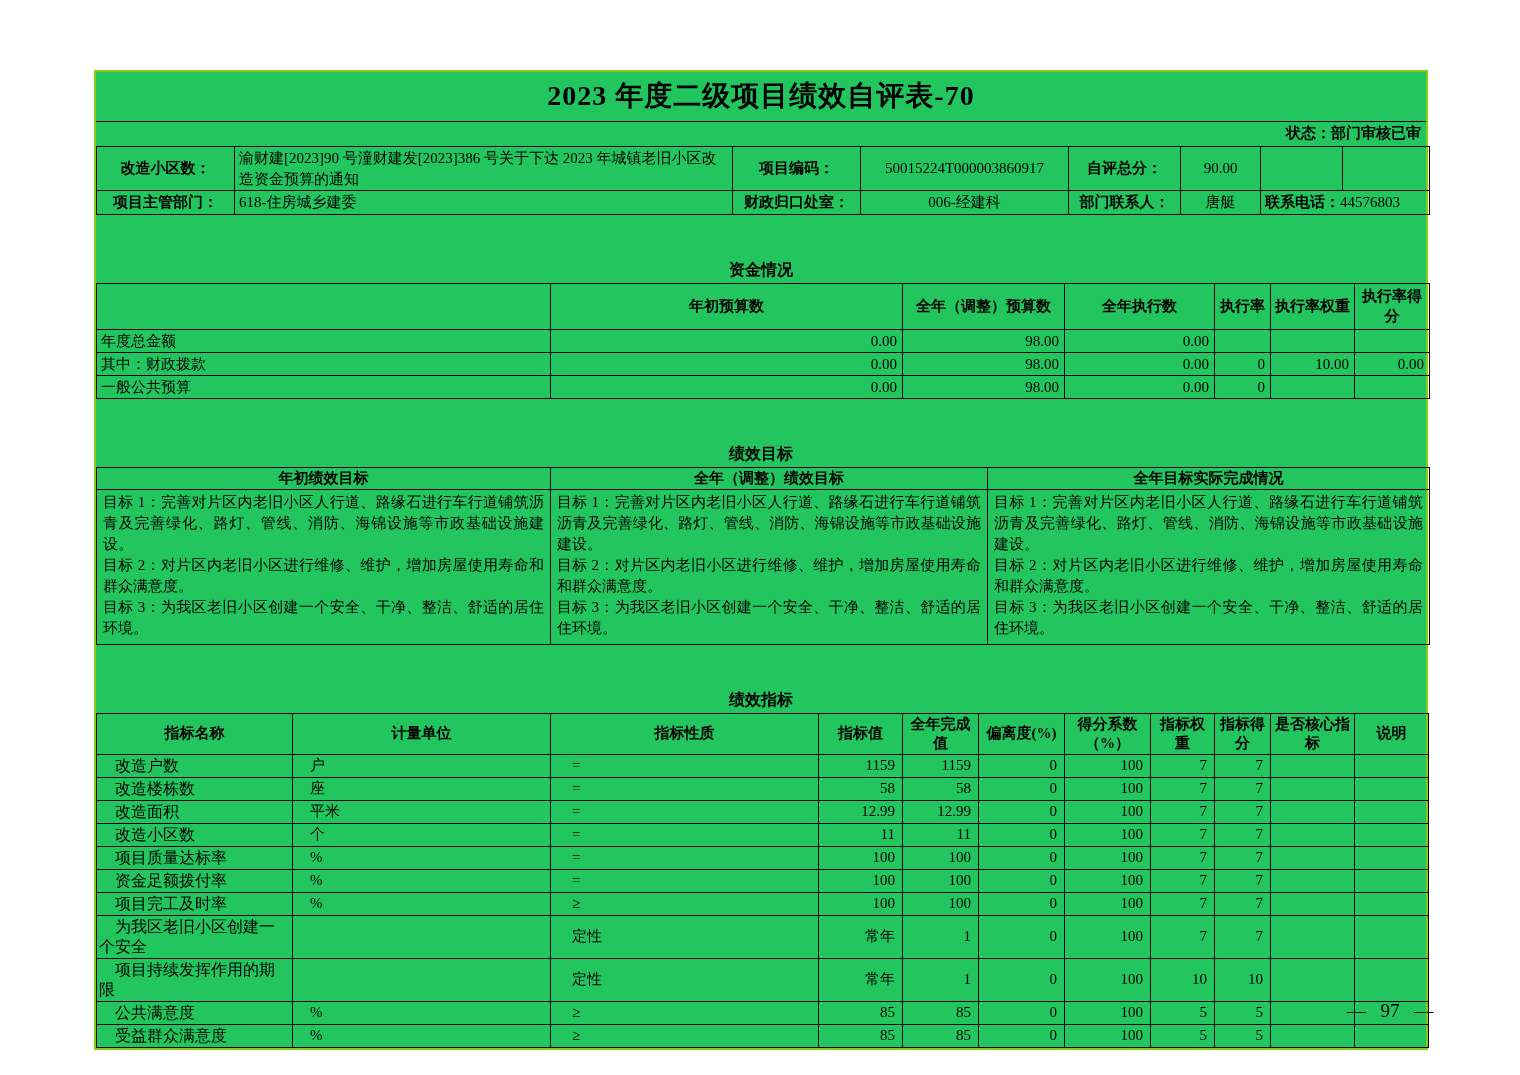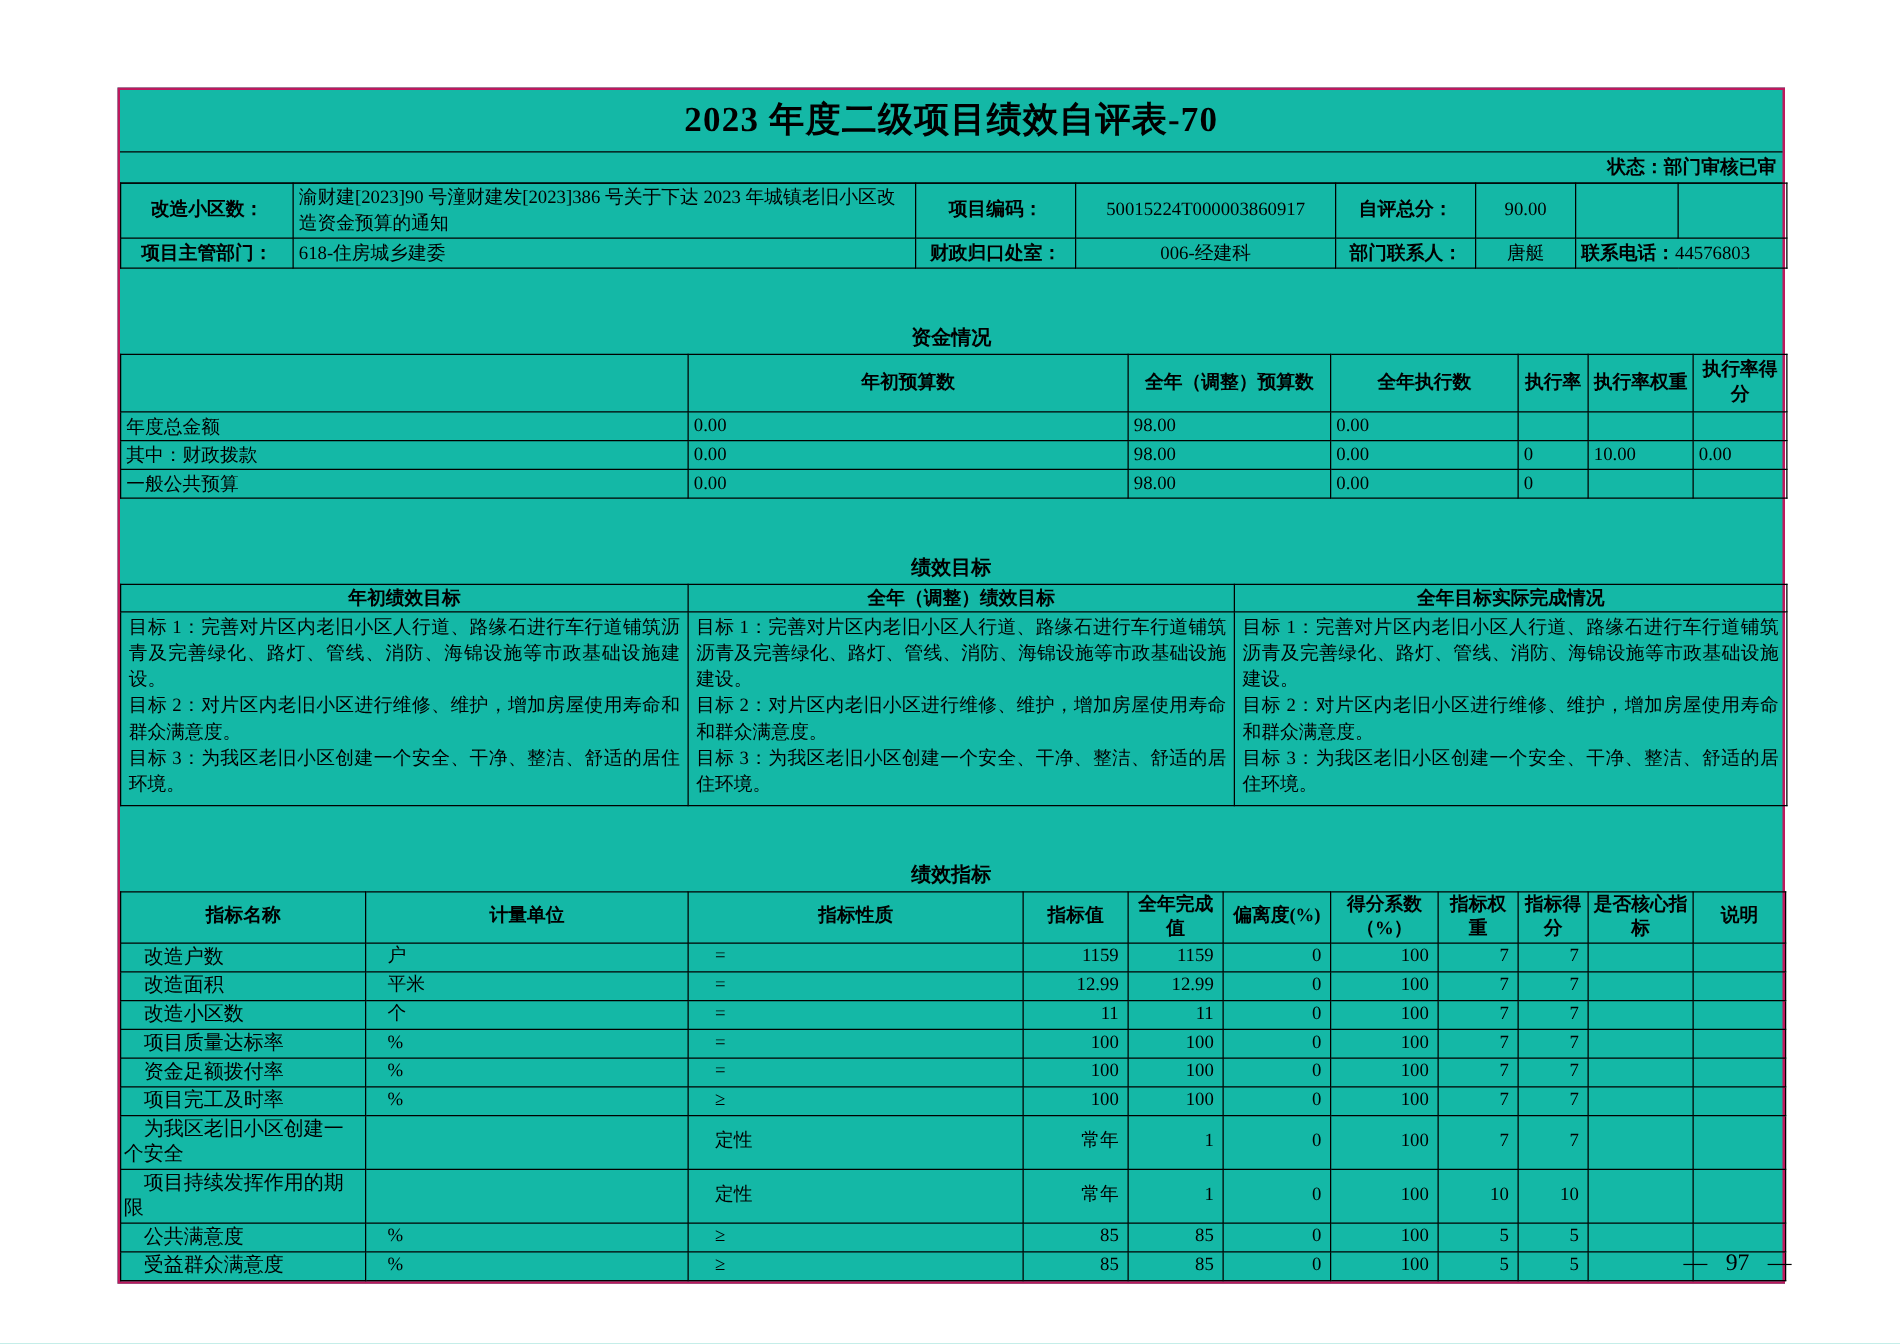--- a/index.html
+++ b/index.html
@@ -5,21 +5,21 @@
   * { box-sizing: border-box; }
   html, body { margin: 0; padding: 0; }
   body {
     width: 1520px; height: 1075px;
     background: #ffffff; color: #000;
     font-family: "Liberation Serif", "DejaVu Serif", serif;
     position: relative;
     overflow: hidden;
   }
   .sheet { position: absolute; left: 94px; top: 70px; width: 1334px; }
-  .frame { border: 2px solid #be185d; background: #14b8a6; }
+  .frame { border: 2px solid #84cc16; background: #22c55e; }
 
   .title {
     font-size: 28px; font-weight: bold; text-align: center;
     padding: 5px 0 6px; border-bottom: 1px solid #000; letter-spacing: 1px;
   }
   .status {
     font-size: 15px; font-weight: bold; text-align: right;
     padding: 2px 5px 3px; border-bottom: 1px solid #000;
   }
   .section {
@@ -36,21 +36,21 @@
   .center { text-align: center; }
   .left { text-align: left; }
 
   .info-table tr.r1 td { height: 44px; line-height: 1.35; }
   .info-table tr.r2 td { height: 24px; }
 
   .funds-table .head td {
     font-weight: bold; text-align: center; vertical-align: middle;
     height: 46px; line-height: 1.3; padding: 1px 3px;
   }
-  .funds-table .body td { height: 23px; text-align: left; padding-right: 5px; }
+  .funds-table .body td { height: 23px; text-align: right; padding-right: 5px; }
   .funds-table .body td:first-child { text-align: left; padding-left: 4px; }
 
   .goals-table .head td { font-weight: bold; text-align: center; height: 22px; }
   .goals-table .goal {
     vertical-align: top; text-align: justify; white-space: pre-line;
     line-height: 1.4; height: 155px; padding: 2px 6px; font-size: 15px;
   }
 
   .ind-table .head td {
     font-weight: bold; text-align: center; vertical-align: middle;
@@ -233,20 +233,33 @@
             <td>1159</td>
             <td>1159</td>
             <td>0</td>
             <td>100</td>
             <td>7</td>
             <td>7</td>
             <td></td>
             <td></td>
           </tr>
           <tr>
+            <td>改造楼栋数</td>
+            <td>座</td>
+            <td>=</td>
+            <td>58</td>
+            <td>58</td>
+            <td>0</td>
+            <td>100</td>
+            <td>7</td>
+            <td>7</td>
+            <td></td>
+            <td></td>
+          </tr>
+          <tr>
             <td>改造面积</td>
             <td>平米</td>
             <td>=</td>
             <td>12.99</td>
             <td>12.99</td>
             <td>0</td>
             <td>100</td>
             <td>7</td>
             <td>7</td>
             <td></td>

